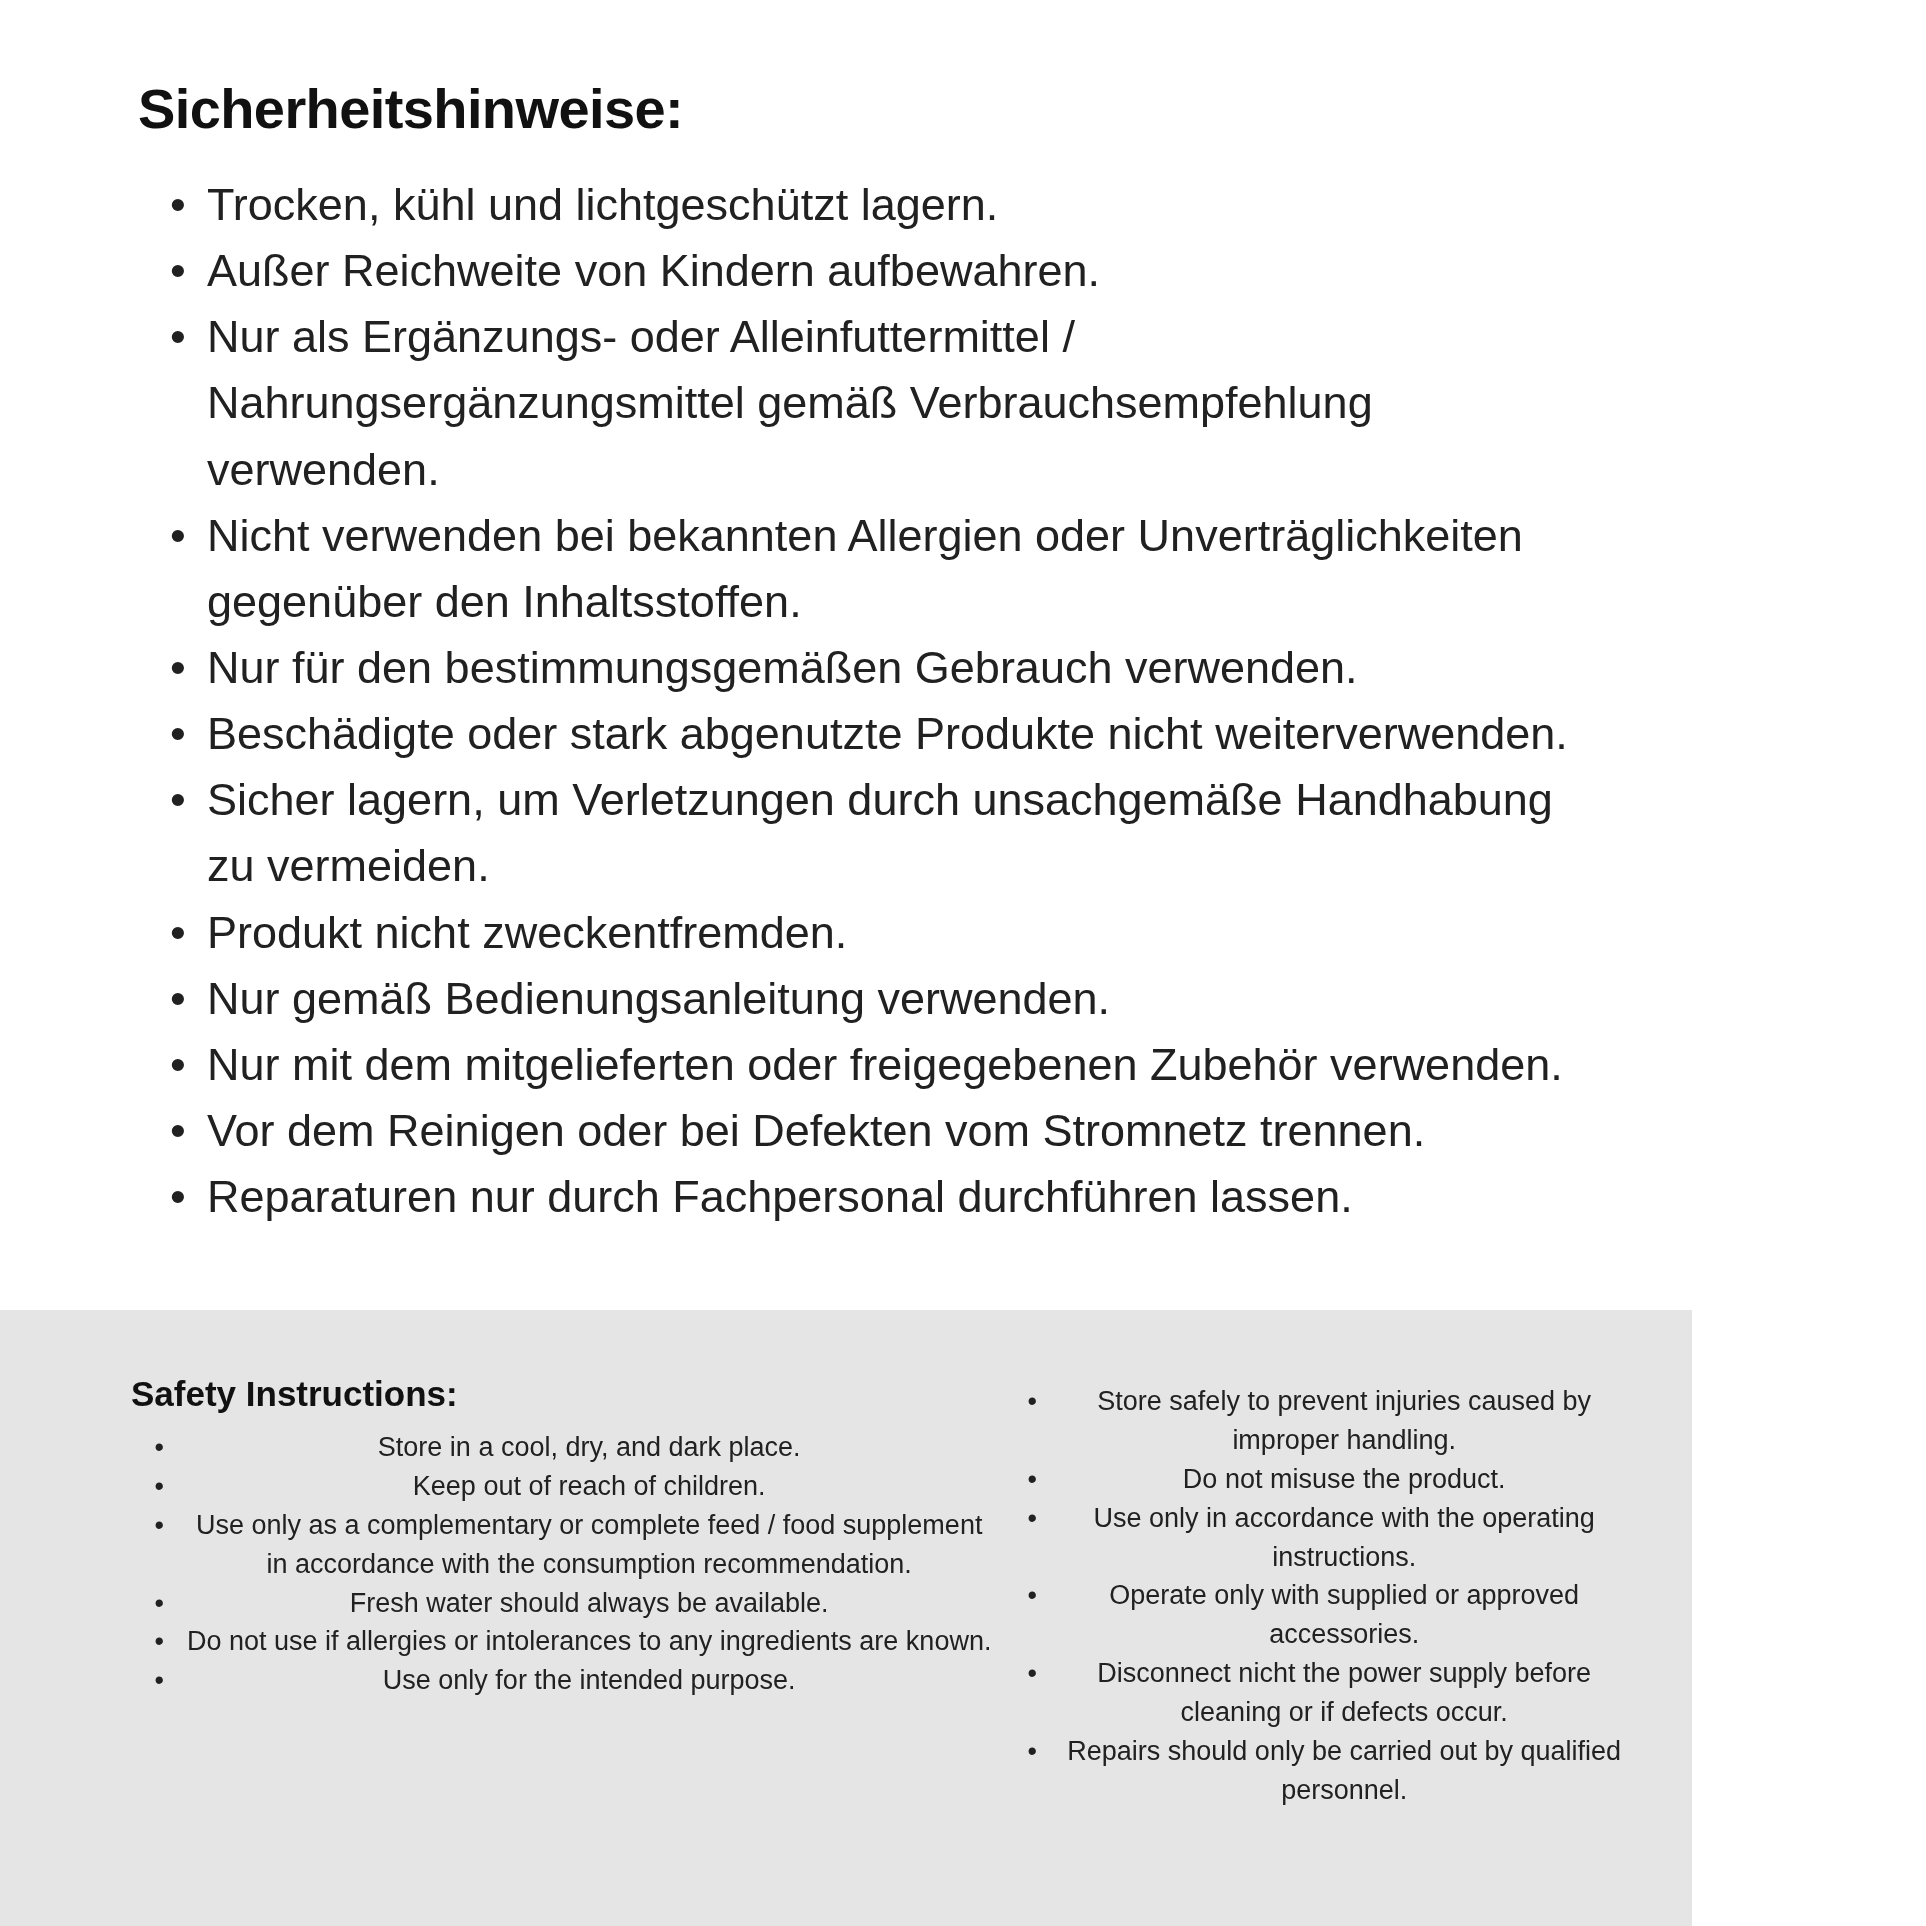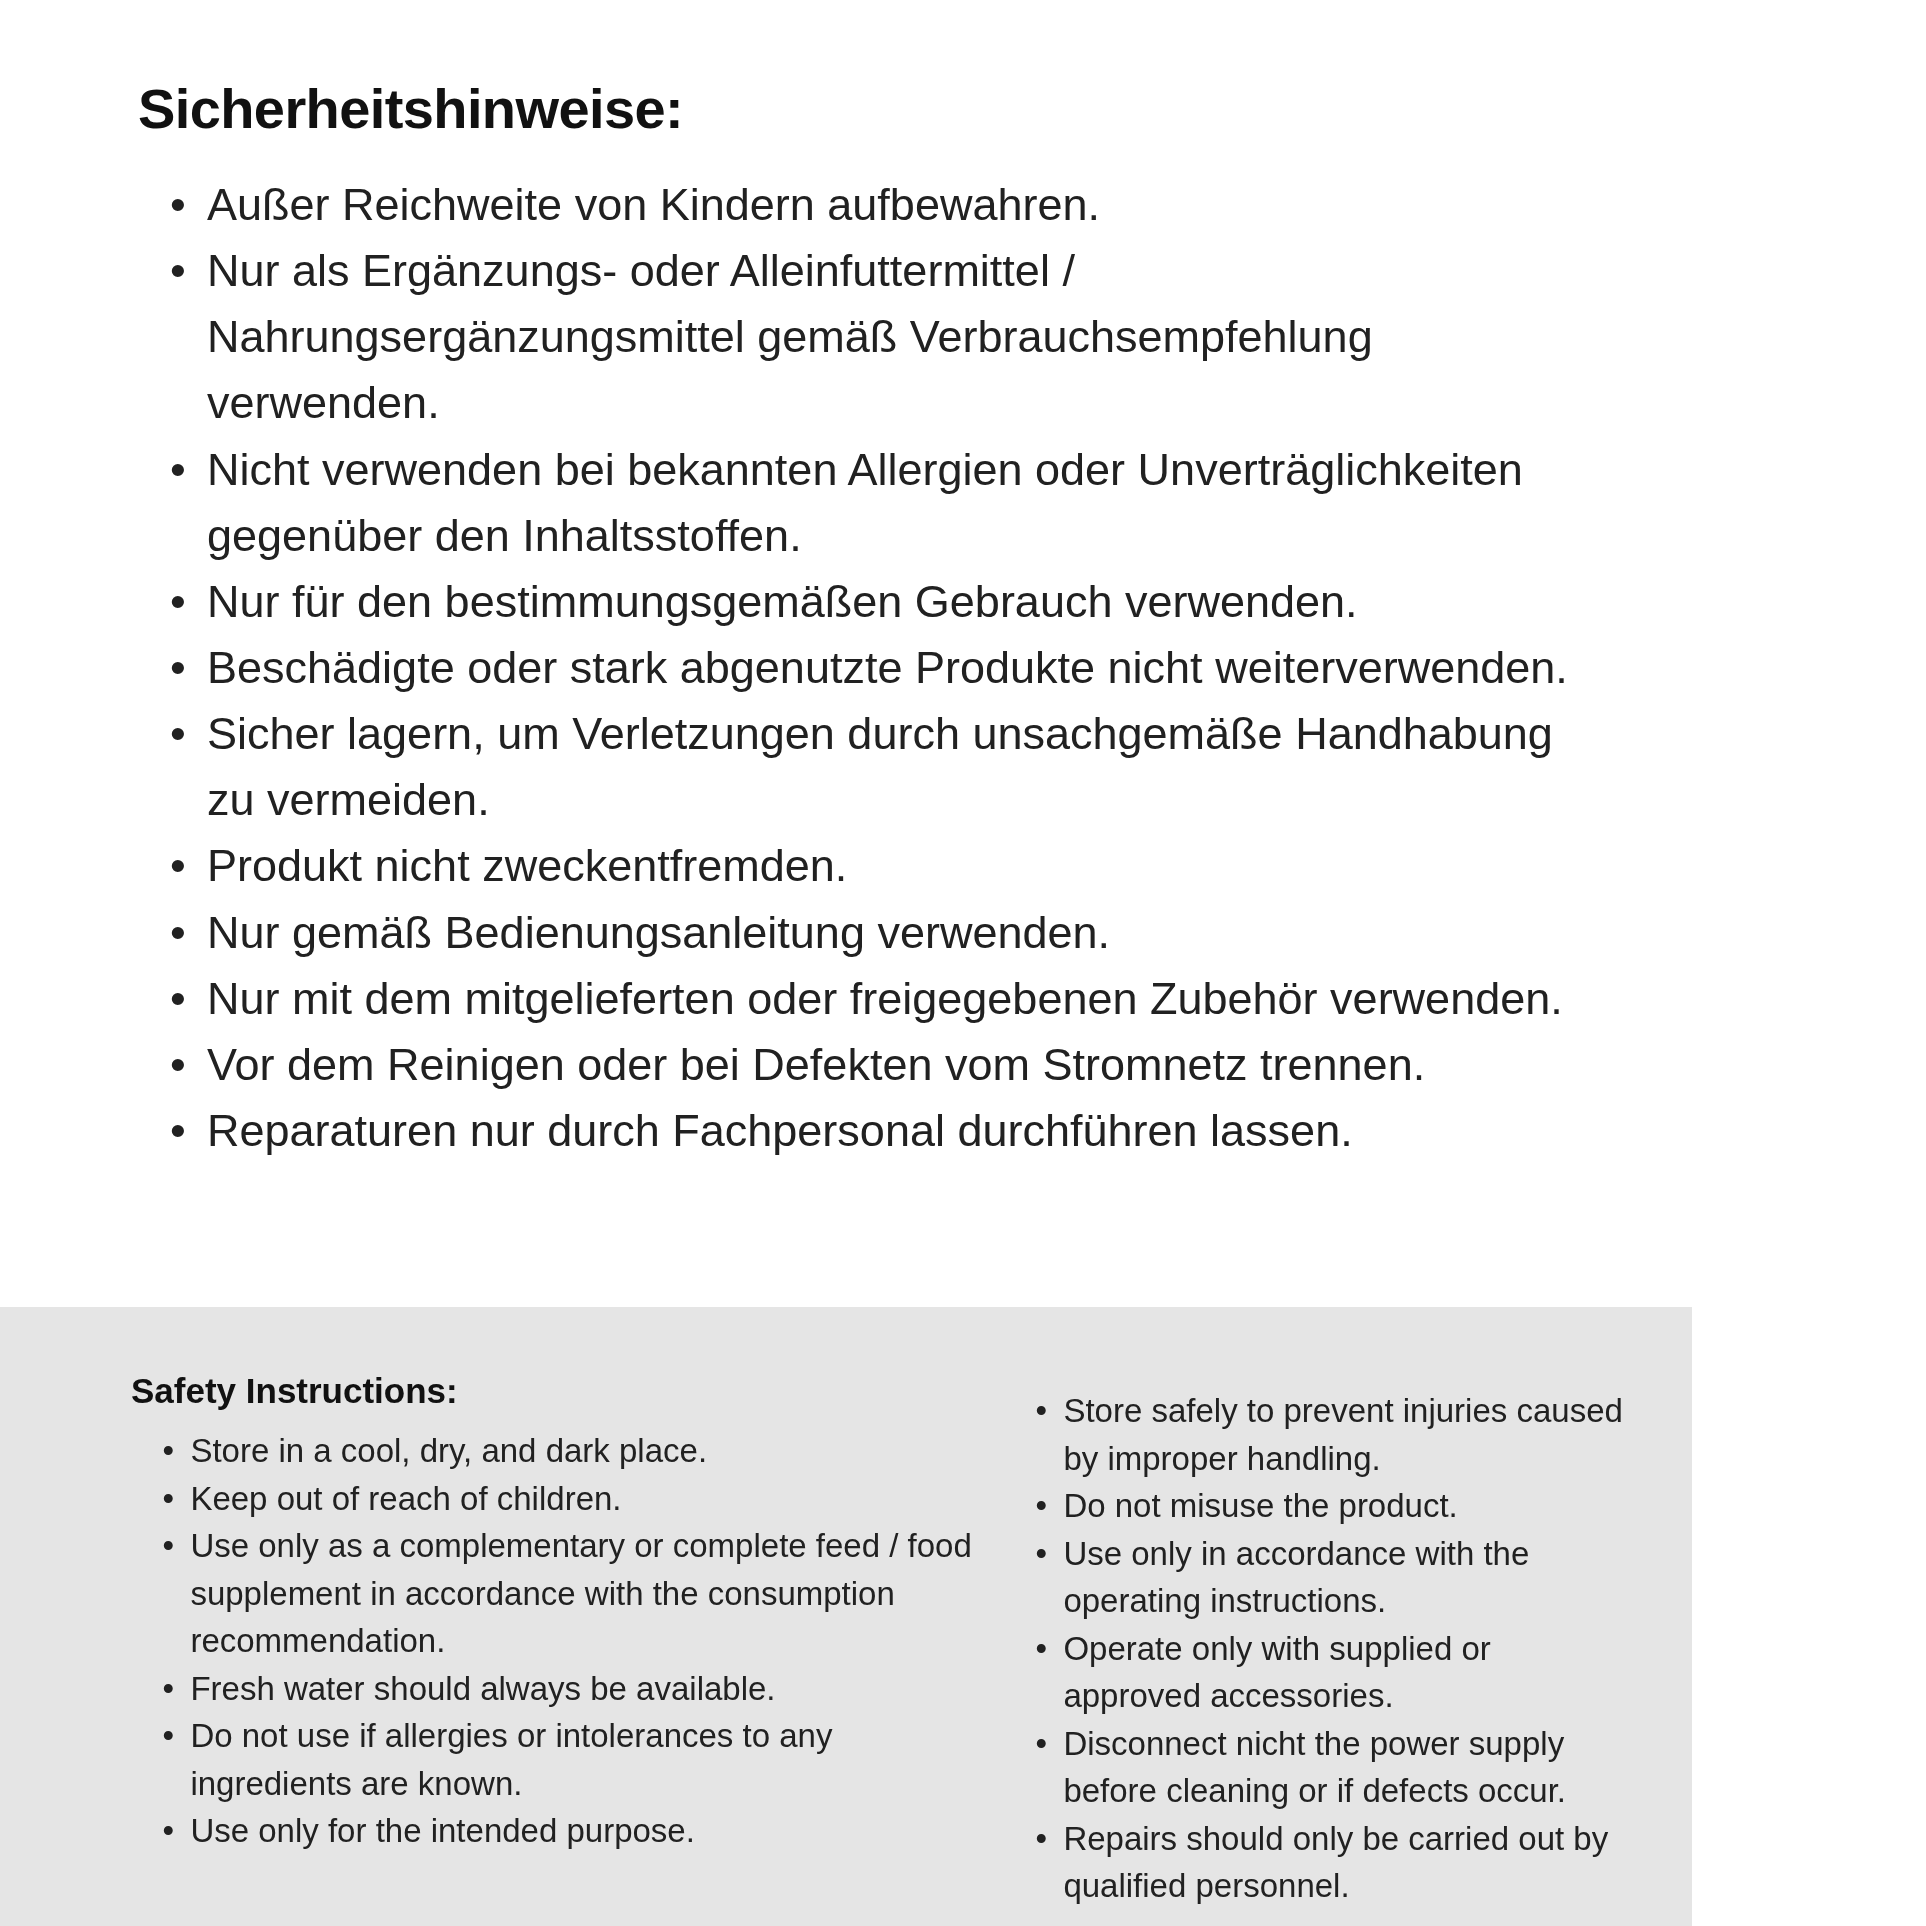--- a/index.html
+++ b/index.html
@@ -71,45 +71,47 @@
     min-width: 0;
   }
   .english-title {
     font-size: 35px;
     font-weight: 700;
     color: #111111;
     margin: 0 0 14px 0;
   }
   .english-section ul {
     list-style: none;
-    margin: 16px;
+    margin: 8px;
     padding: 0 0 0 15.4px;
-    font-size: 33px;
+    font-size: 27px;
     line-height: 1.44;
     color: #212121;
+    text-align: center;
   }
   .english-section li {
     position: relative;
     padding-left: 28px;
   }
   .english-section li::before {
     content: "\2022";
     position: absolute;
     left: 0;
     top: 0;
   }
 </style>
 </head>
 <body>
 
 <div class="page">
 
   <section class="german-section">
     <h1 class="german-title">Sicherheitshinweise:</h1>
     <ul>
+        <li>Trocken, kühl und lichtgeschützt lagern.</li>
         <li>Außer Reichweite von Kindern aufbewahren.</li>
         <li>Nur als Ergänzungs- oder Alleinfuttermittel / Nahrungsergänzungsmittel gemäß Verbrauchsempfehlung verwenden.</li>
         <li>Nicht verwenden bei bekannten Allergien oder Unverträglichkeiten gegenüber den Inhaltsstoffen.</li>
         <li>Nur für den bestimmungsgemäßen Gebrauch verwenden.</li>
         <li>Beschädigte oder stark abgenutzte Produkte nicht weiterverwenden.</li>
         <li>Sicher lagern, um Verletzungen durch unsachgemäße Handhabung zu vermeiden.</li>
         <li>Produkt nicht zweckentfremden.</li>
         <li>Nur gemäß Bedienungsanleitung verwenden.</li>
         <li>Nur mit dem mitgelieferten oder freigegebenen Zubehör verwenden.</li>
         <li>Vor dem Reinigen oder bei Defekten vom Stromnetz trennen.</li>

